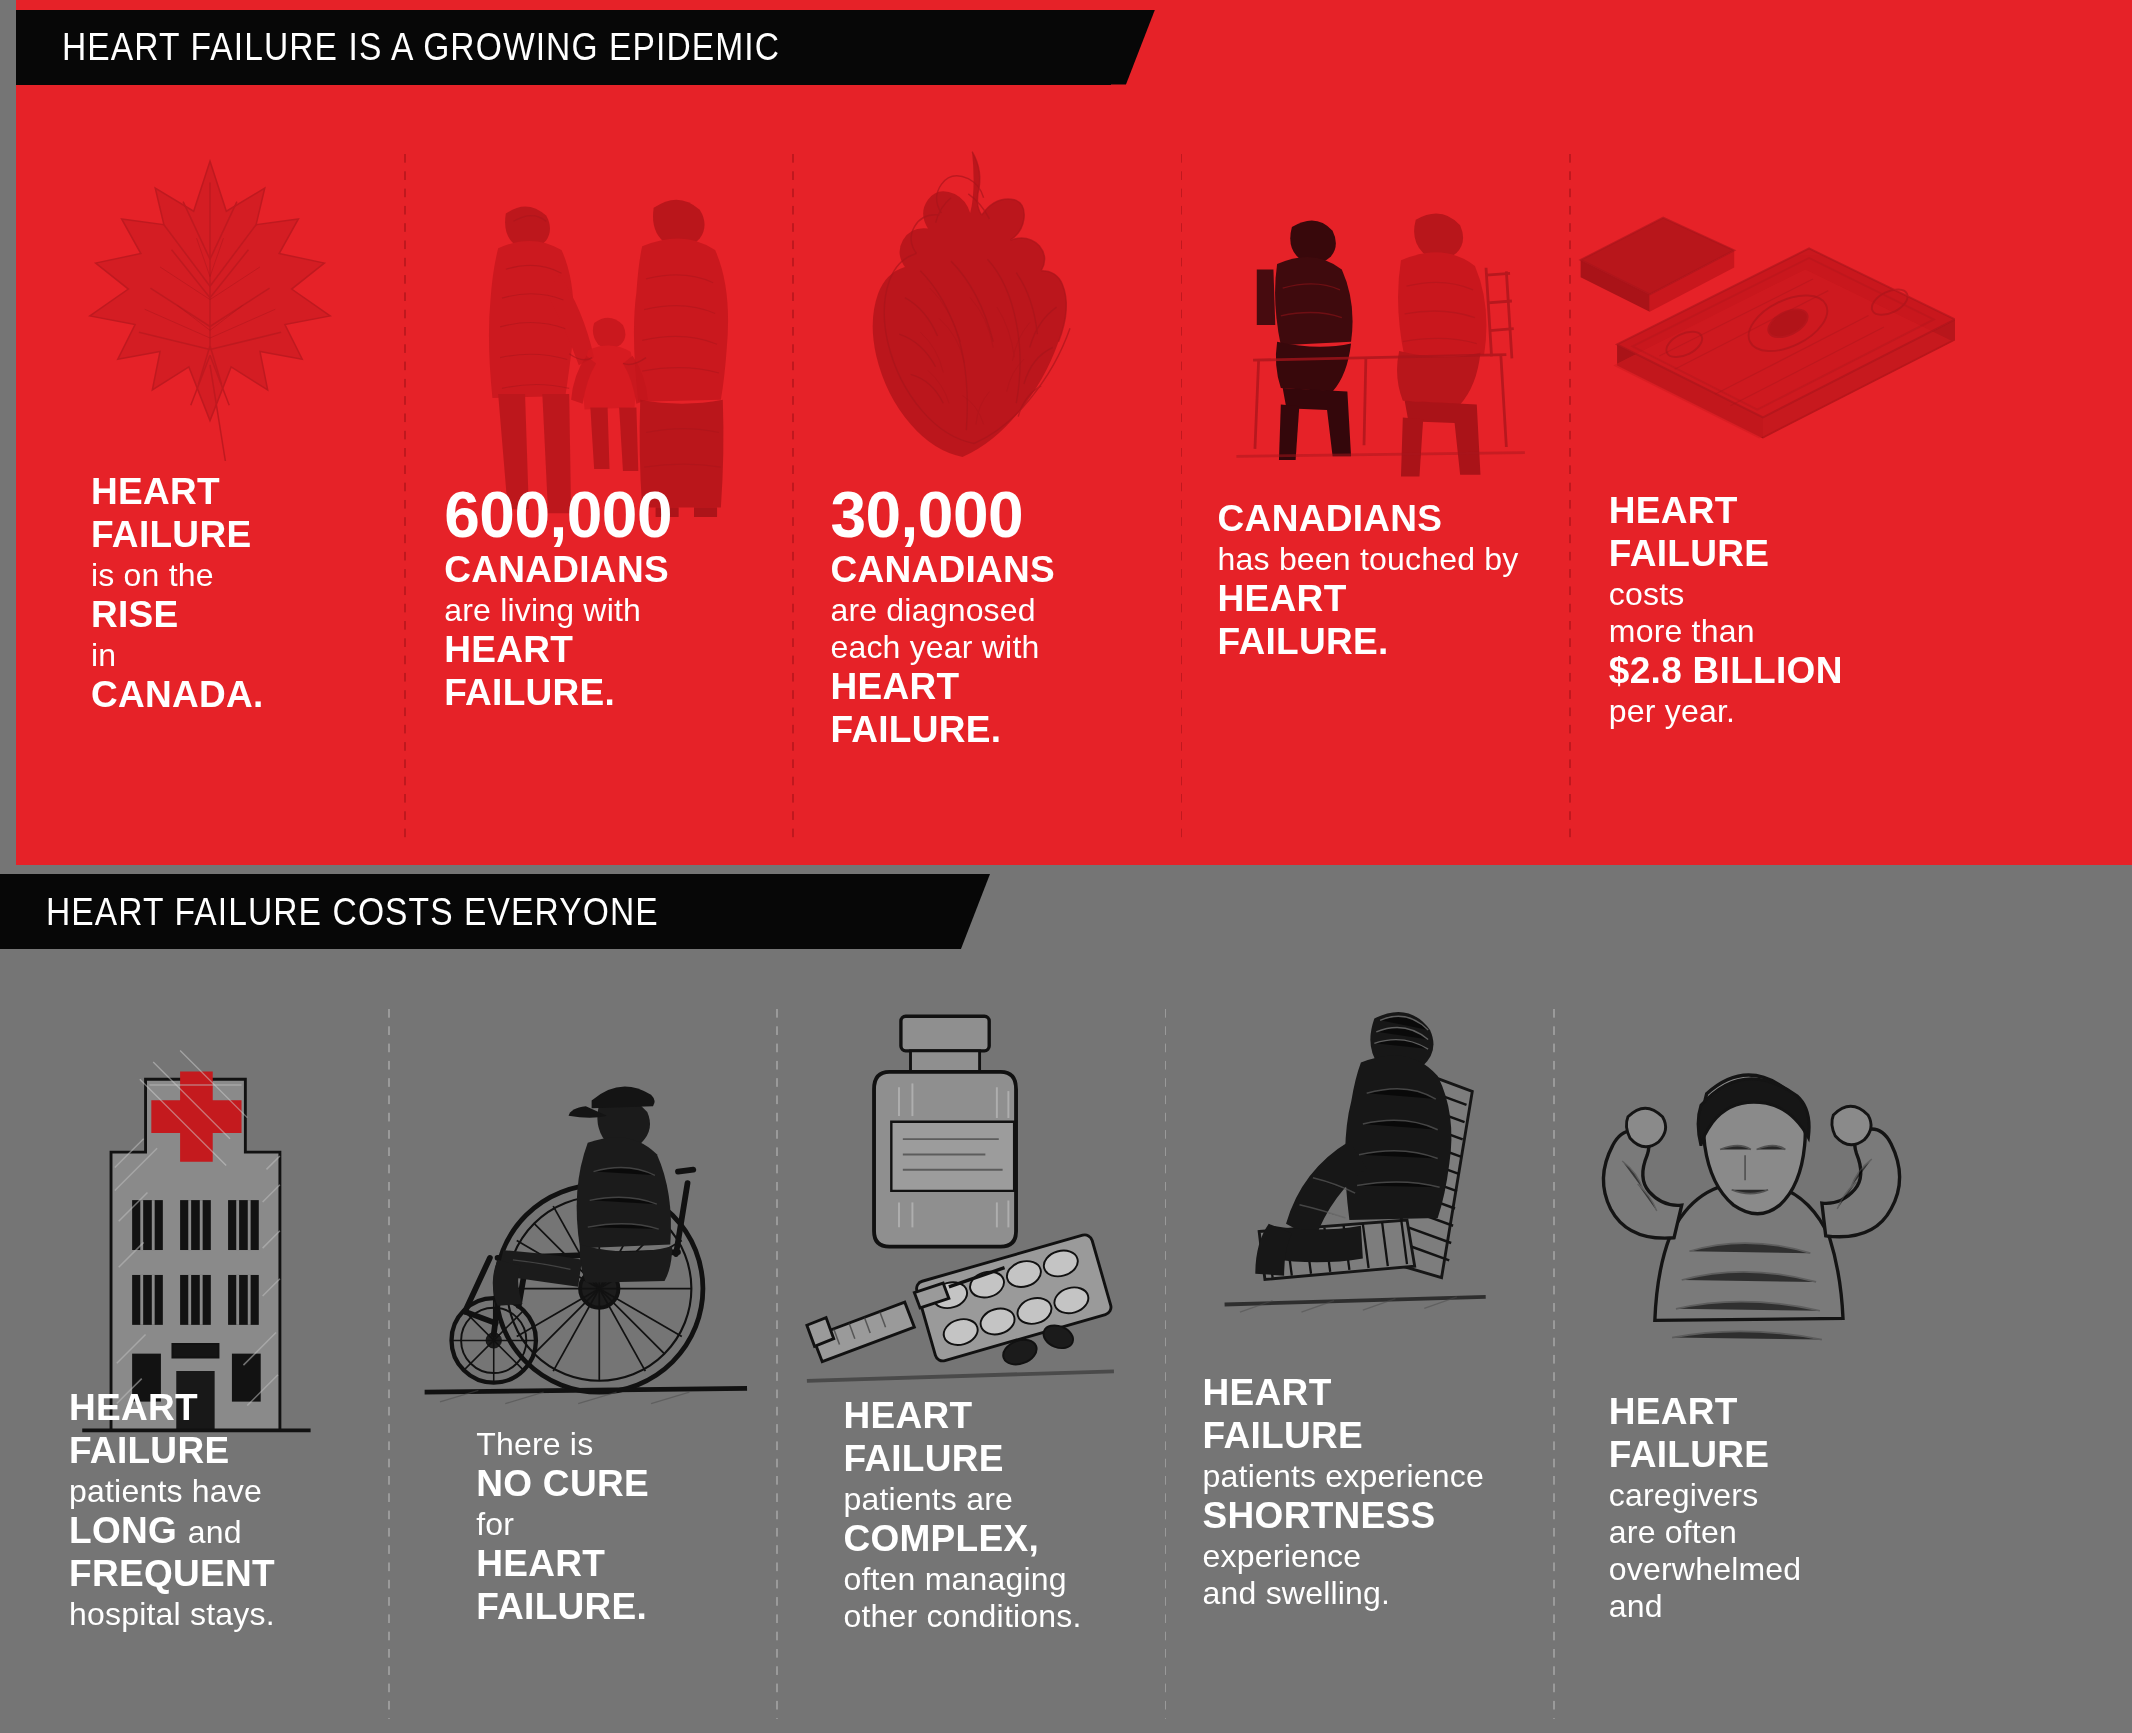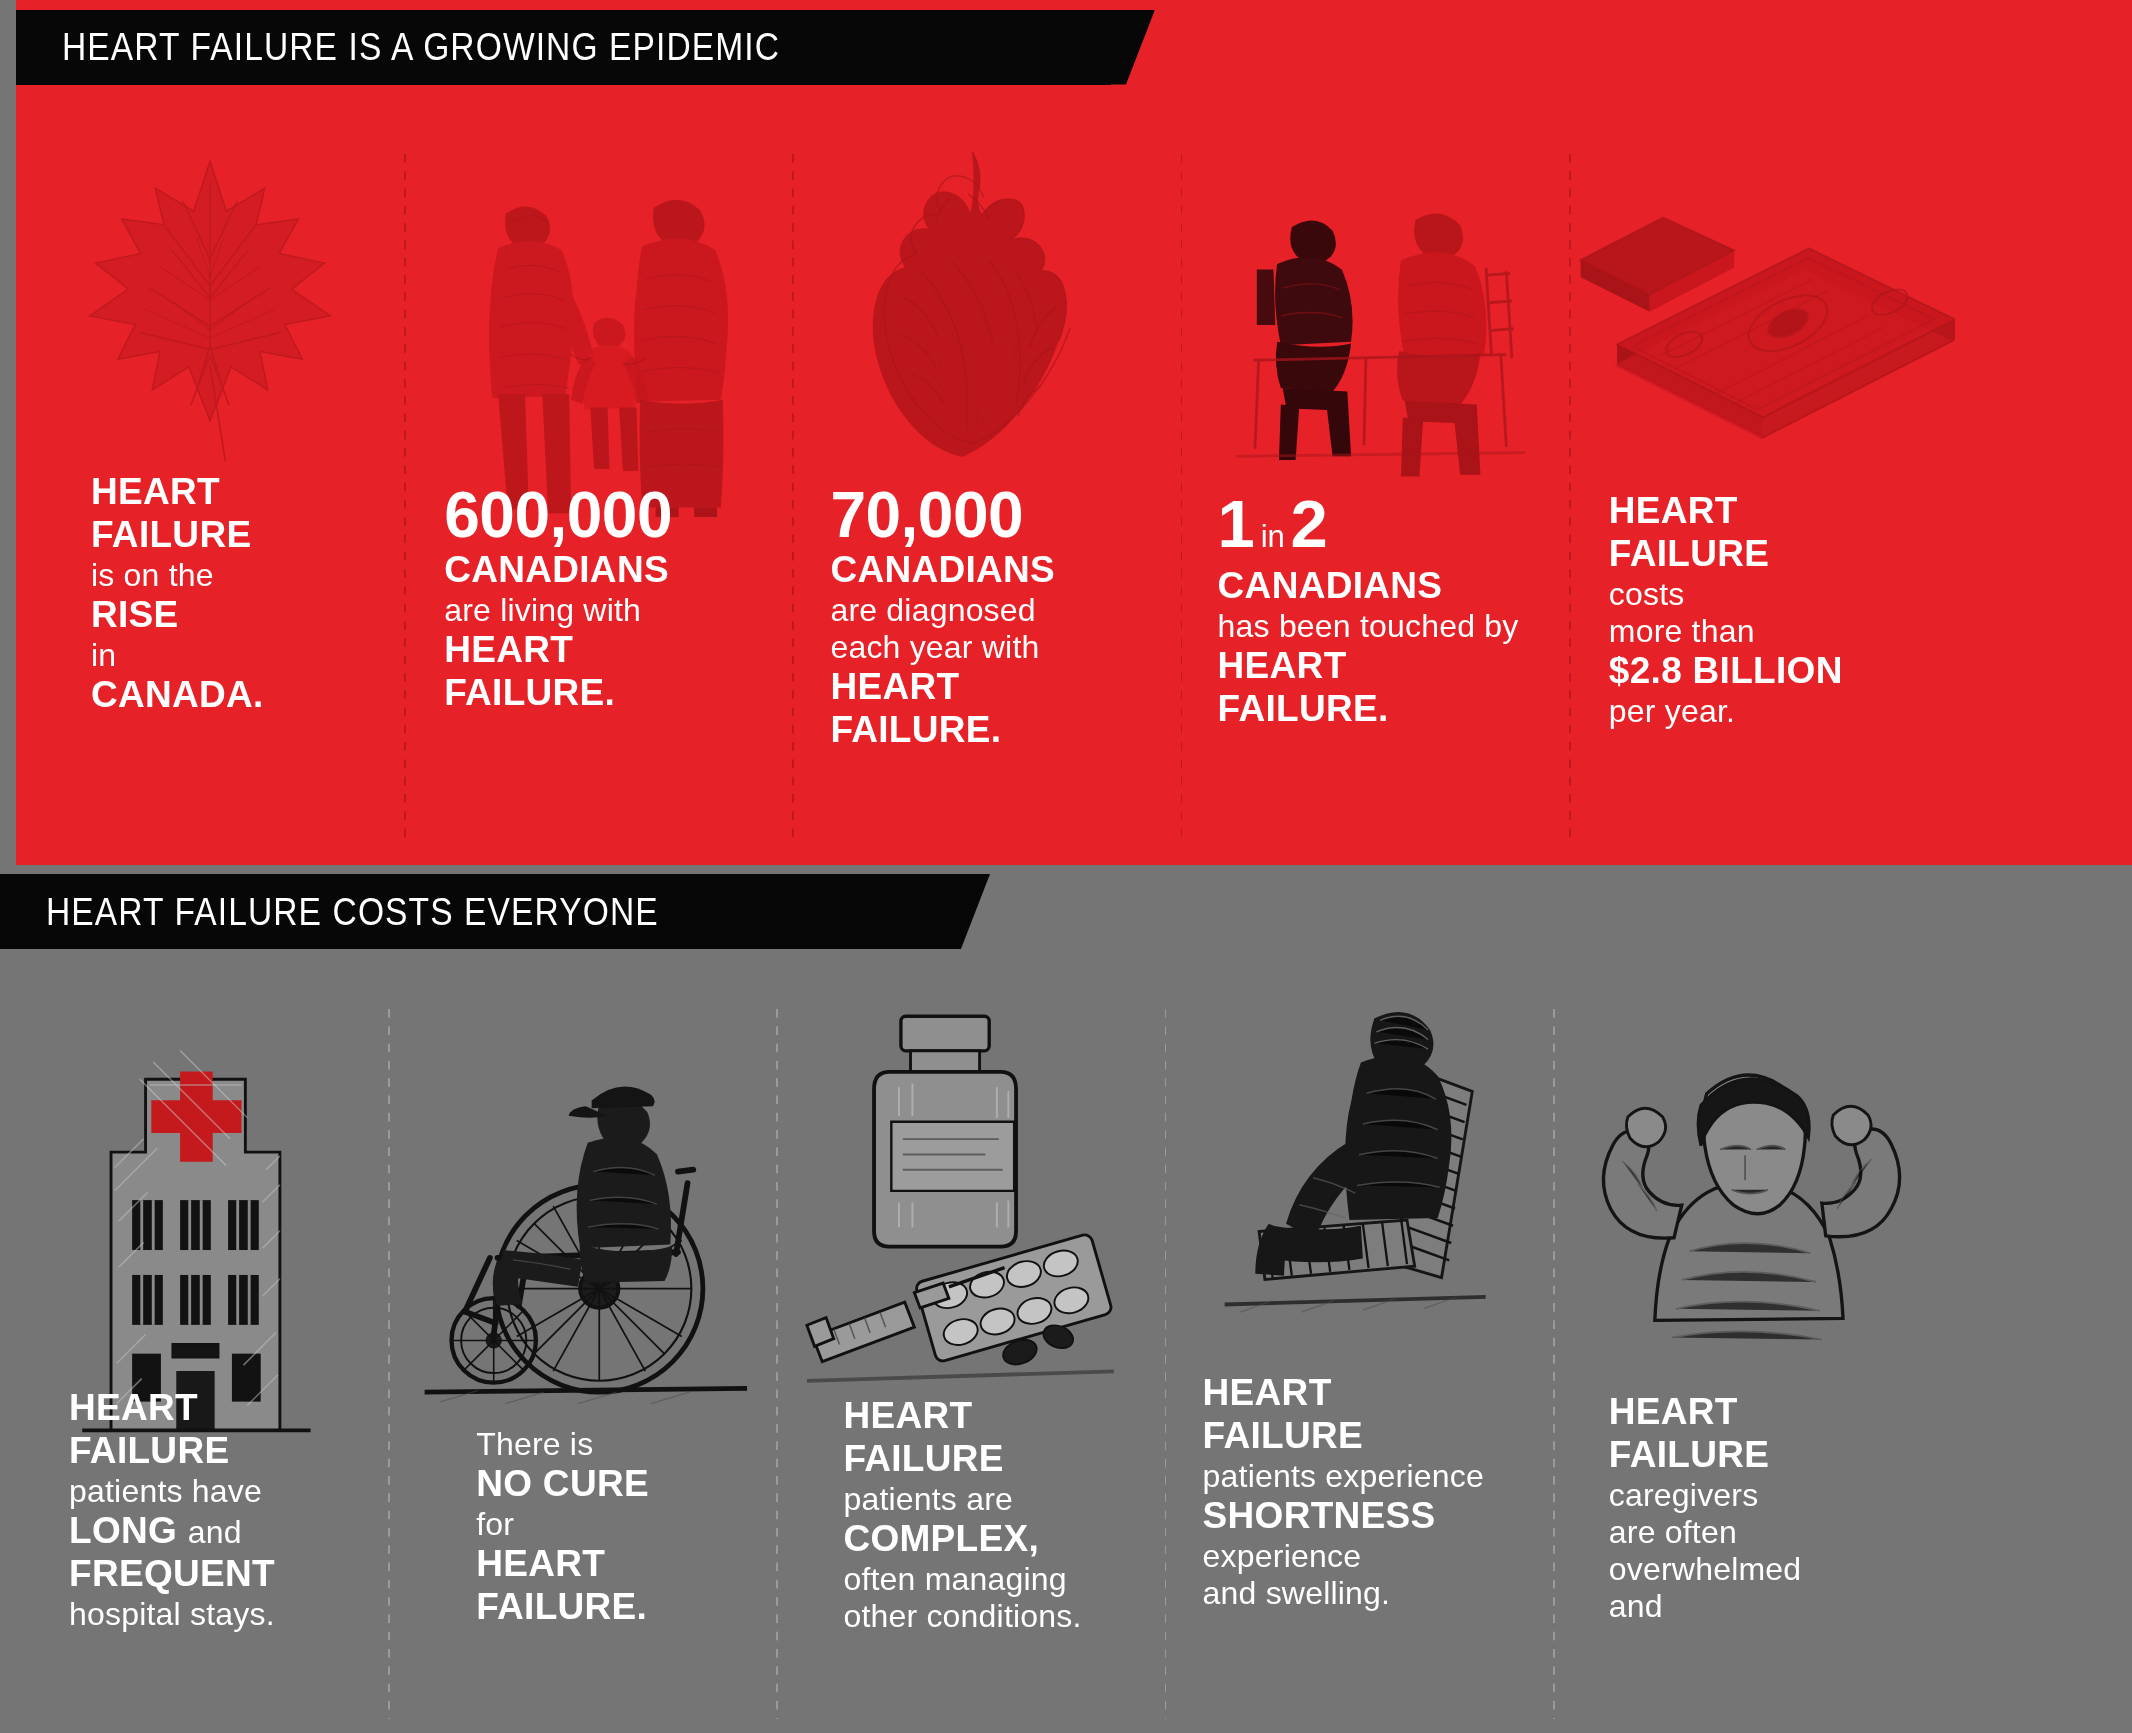--- a/index.html
+++ b/index.html
@@ -272,21 +272,21 @@
                 <path d="M96 196 q18 16 24 42"></path>
                   <path d="M104 236 q16 14 22 34"></path>
                 <path d="M210 186 q-14 16 -18 40"></path>
                   <path d="M204 224 q-14 14 -18 34"></path>
                 <path d="M140 262 q16 10 22 30"></path>
                   <path d="M168 258 q-12 14 -14 34"></path>
               </g>
             </svg>
           </div>
           <div class="copy" style="left:38px; top:338px; width:365px;">
-            <span class="big">70,000</span>
+            <span class="big">30,000</span>
             <span class="b">CANADIANS</span>
             <span class="r">are diagnosed</span>
             <span class="r">each year with</span>
             <span class="b">HEART</span>
             <span class="b">FAILURE.</span>
           </div>
         </div>
       </div>
 
       <div class="col">
@@ -328,23 +328,20 @@
                 <path d="M244 116 q40-10 72 4"></path>
                   <path d="M242 146 q42-8 76 4"></path>
                 <path d="M240 176 q44-8 80 2"></path>
                 <path d="M110 118 q36-10 62 2"></path>
                   <path d="M108 148 q38-8 66 2"></path>
               </g>
               <path class="ink-red" stroke-width="3" opacity="0.5" d="M60 300 L372 296"></path>
             </svg>
           </div>
           <div class="copy" style="left:37px; top:346px; width:403px;">
-            <span class="oneintwo">
-              <span class="num">1</span><span class="inword">in</span><span class="num">2</span>
-            </span>
             <span class="b" style="margin-top:7.7px;">CANADIANS</span>
             <span class="r">has been touched by</span>
             <span class="b">HEART</span>
             <span class="b">FAILURE.</span>
           </div>
         </div>
       </div>
 
       <div class="col">
         <div class="divider"></div>

